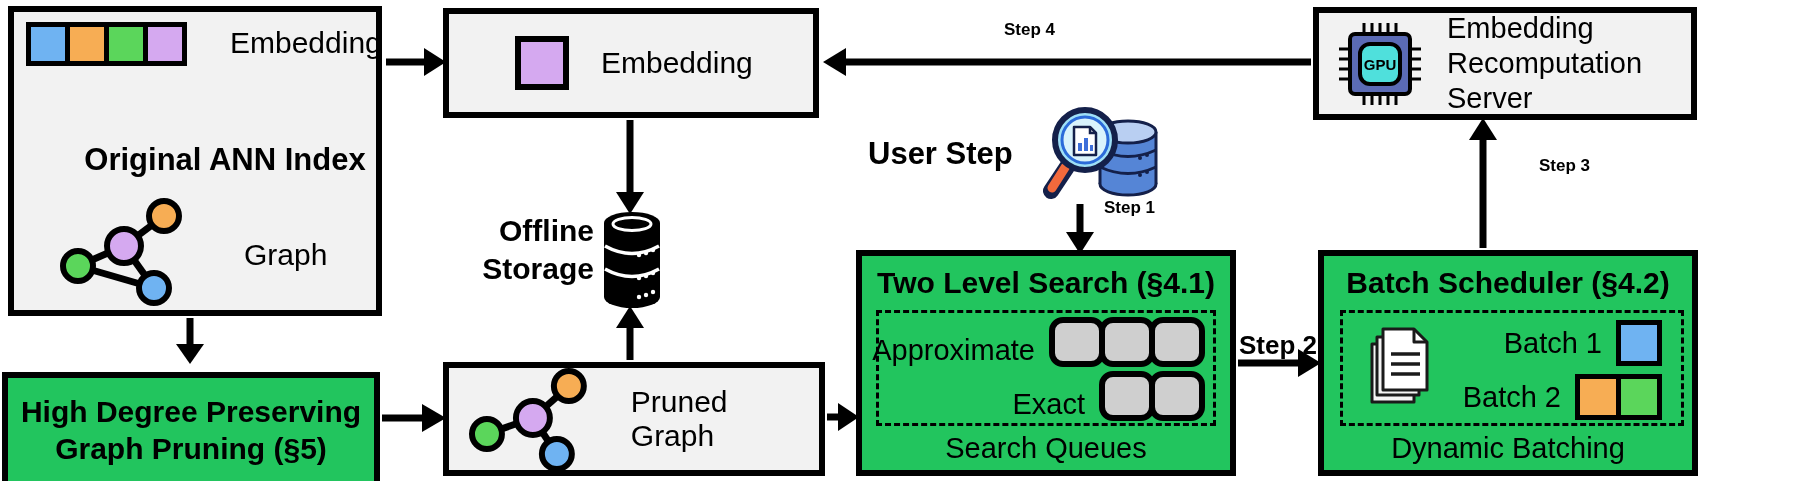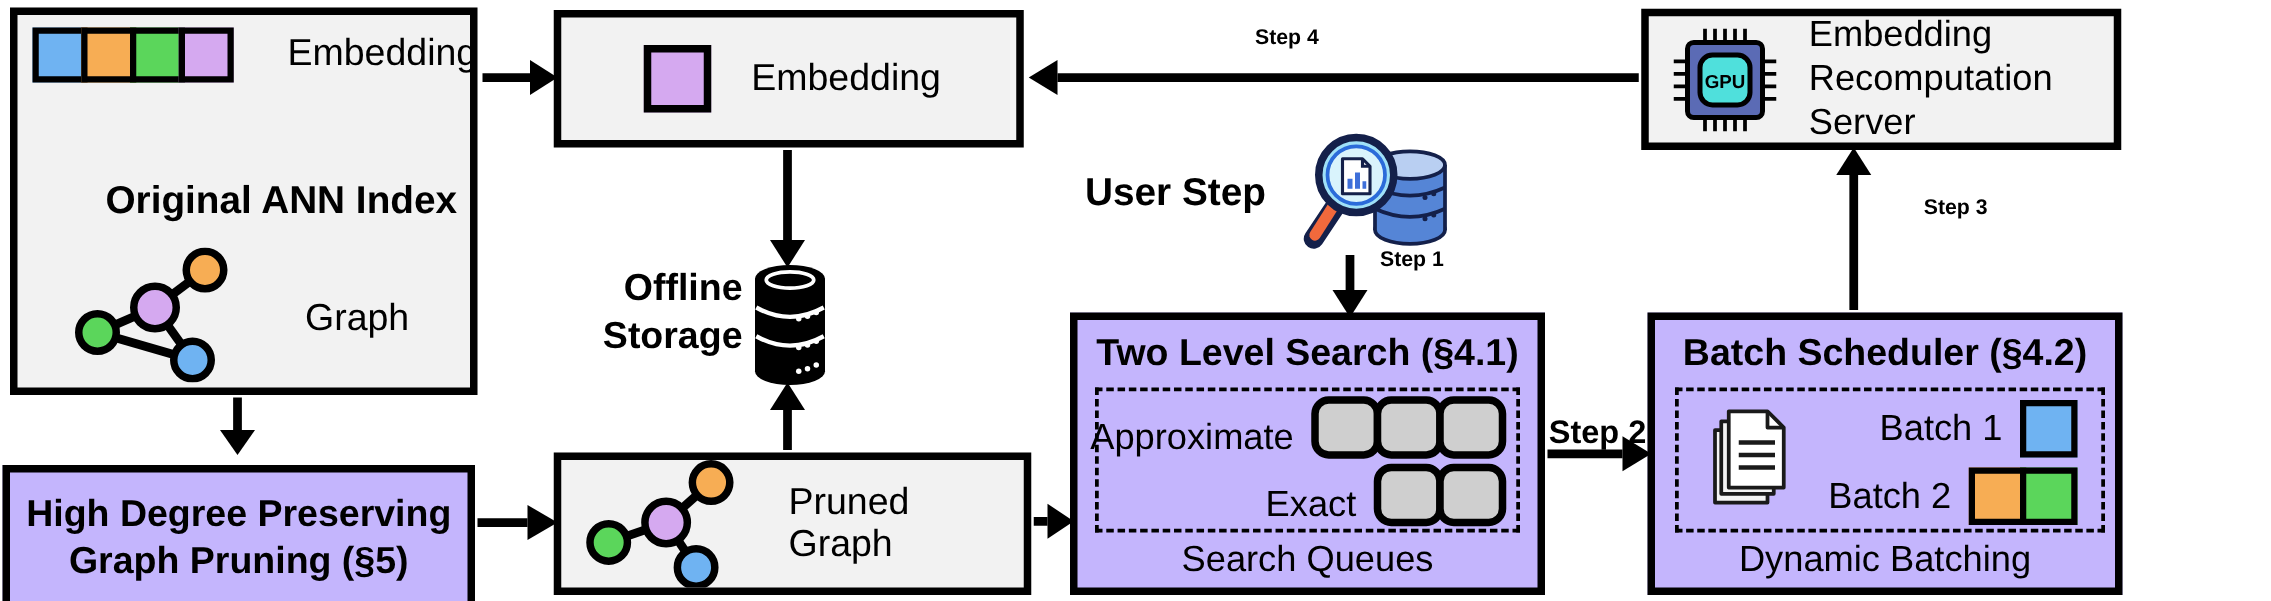--- a/index.html
+++ b/index.html
@@ -3,21 +3,21 @@
 <meta charset="utf-8">
 <style>
   html,body { margin:0; padding:0; background:#fff; }
   .canvas {
     position:relative; width:1817px; height:481px; background:#ffffff;
     font-family:"Liberation Sans","DejaVu Sans",sans-serif; color:#000;
     overflow:hidden;
   }
   .box { position:absolute; border:6px solid #000; box-sizing:border-box; }
   .light { background:#F2F2F2; }
-  .dark  { background:#c4b5fd; }
+  .dark  { background:#22c55e; }
 
   
   #ann-box { left:8px; top:6px; width:374px; height:310px; }
   #ann-strip { position:absolute; left:12px; top:10px; display:flex; }
   .cell { width:44px; height:44px; border:5px solid #000; box-sizing:border-box; }
   .cell + .cell { margin-left:-5px; }
   #ann-emb-label { position:absolute; left:216px; top:14px; font-size:30px; }
   #ann-title { position:absolute; top:130px; width:100%; text-align:center; font-weight:bold; font-size:31px;padding-left:30px; }
   #ann-graph { position:absolute; left:42px; top:186px; }
   #ann-graph-label { position:absolute; left:230px; top:226px; font-size:30px; }

